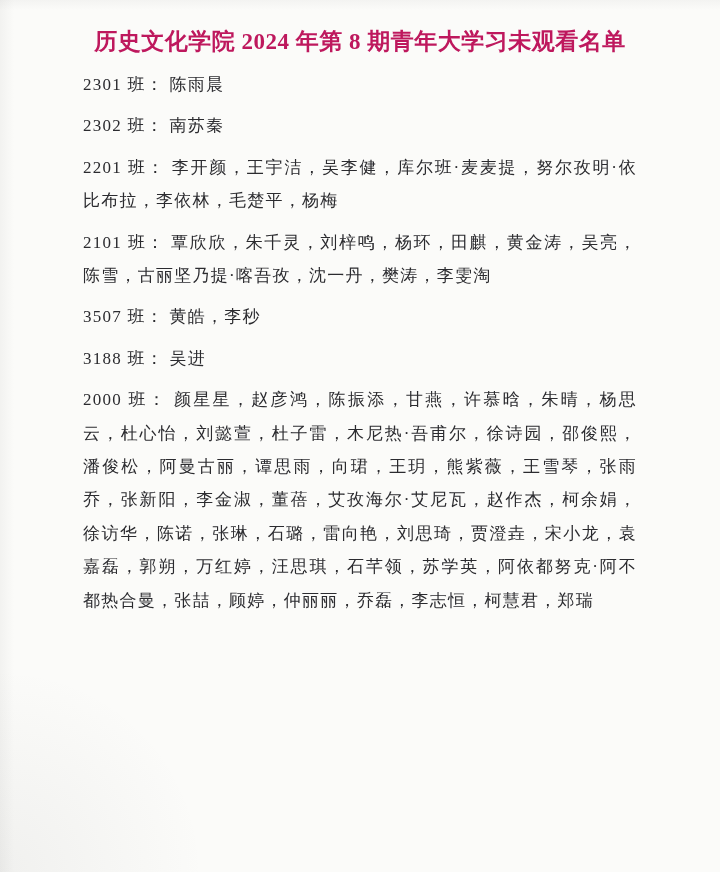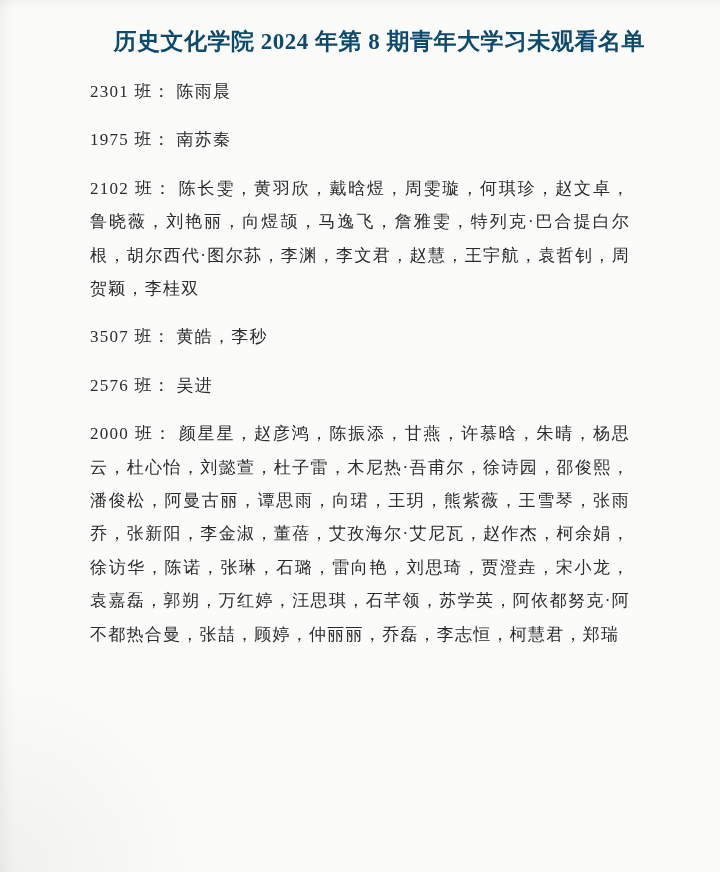--- a/index.html
+++ b/index.html
@@ -14,43 +14,44 @@
       #fbfbf9;
     font-family: "Liberation Serif", "DejaVu Serif", serif;
     color: #28282c;
   }
   .page { padding: 24px 75px 0 75px; }
   .title {
     margin: 0;
     font-size: 23px;
     font-weight: 700;
     line-height: 36px;
-    text-align: right;
+    text-align: center;
     letter-spacing: 0.5px;
-    color: #0c4a6e;
+    color: #be185d;
     white-space: nowrap;
   }
   .entries { margin-top: 2px; }
   .entry {
-    margin: 15px;
+    margin: 8px;
     font-size: 17px;
     line-height: 33.4px;
     letter-spacing: 1.25px;
     text-align: justify;
     text-justify: inter-ideograph;
     color: #2b2b2f;
   }
   .class-label { white-space: nowrap; }
 </style>
 </head>
 <body>
 
 <div class="page">
   <h1 class="title">历史文化学院 2024 年第 8 期青年大学习未观看名单</h1>
   <div class="entries">
       <p class="entry"><span class="class-label">2301 班： </span><span>陈雨晨</span></p>
-      <p class="entry"><span class="class-label">1975 班： </span><span>南苏秦</span></p>
-      <p class="entry"><span class="class-label">2102 班： </span><span>陈长雯，黄羽欣，戴晗煜，周雯璇，何琪珍，赵文卓，鲁晓薇，刘艳丽，向煜颉，马逸飞，詹雅雯，特列克·巴合提白尔根，胡尔西代·图尔荪，李渊，李文君，赵慧，王宇航，袁哲钊，周贺颖，李桂双</span></p>
+      <p class="entry"><span class="class-label">2302 班： </span><span>南苏秦</span></p>
+      <p class="entry"><span class="class-label">2201 班： </span><span>李开颜，王宇洁，吴李健，库尔班·麦麦提，努尔孜明·依比布拉，李依林，毛楚平，杨梅</span></p>
+      <p class="entry"><span class="class-label">2101 班： </span><span>覃欣欣，朱千灵，刘梓鸣，杨环，田麒，黄金涛，吴亮，陈雪，古丽坚乃提·喀吾孜，沈一丹，樊涛，李雯淘</span></p>
       <p class="entry"><span class="class-label">3507 班： </span><span>黄皓，李秒</span></p>
-      <p class="entry"><span class="class-label">2576 班： </span><span>吴进</span></p>
+      <p class="entry"><span class="class-label">3188 班： </span><span>吴进</span></p>
       <p class="entry"><span class="class-label">2000 班： </span><span>颜星星，赵彦鸿，陈振添，甘燕，许慕晗，朱晴，杨思云，杜心怡，刘懿萱，杜子雷，木尼热·吾甫尔，徐诗园，邵俊熙，潘俊松，阿曼古丽，谭思雨，向珺，王玥，熊紫薇，王雪琴，张雨乔，张新阳，李金淑，董蓓，艾孜海尔·艾尼瓦，赵作杰，柯余娟，徐访华，陈诺，张琳，石璐，雷向艳，刘思琦，贾澄垚，宋小龙，袁嘉磊，郭朔，万红婷，汪思琪，石芊领，苏学英，阿依都努克·阿不都热合曼，张喆，顾婷，仲丽丽，乔磊，李志恒，柯慧君，郑瑞</span></p>
     </div>
 </div>
 
 </body></html>

